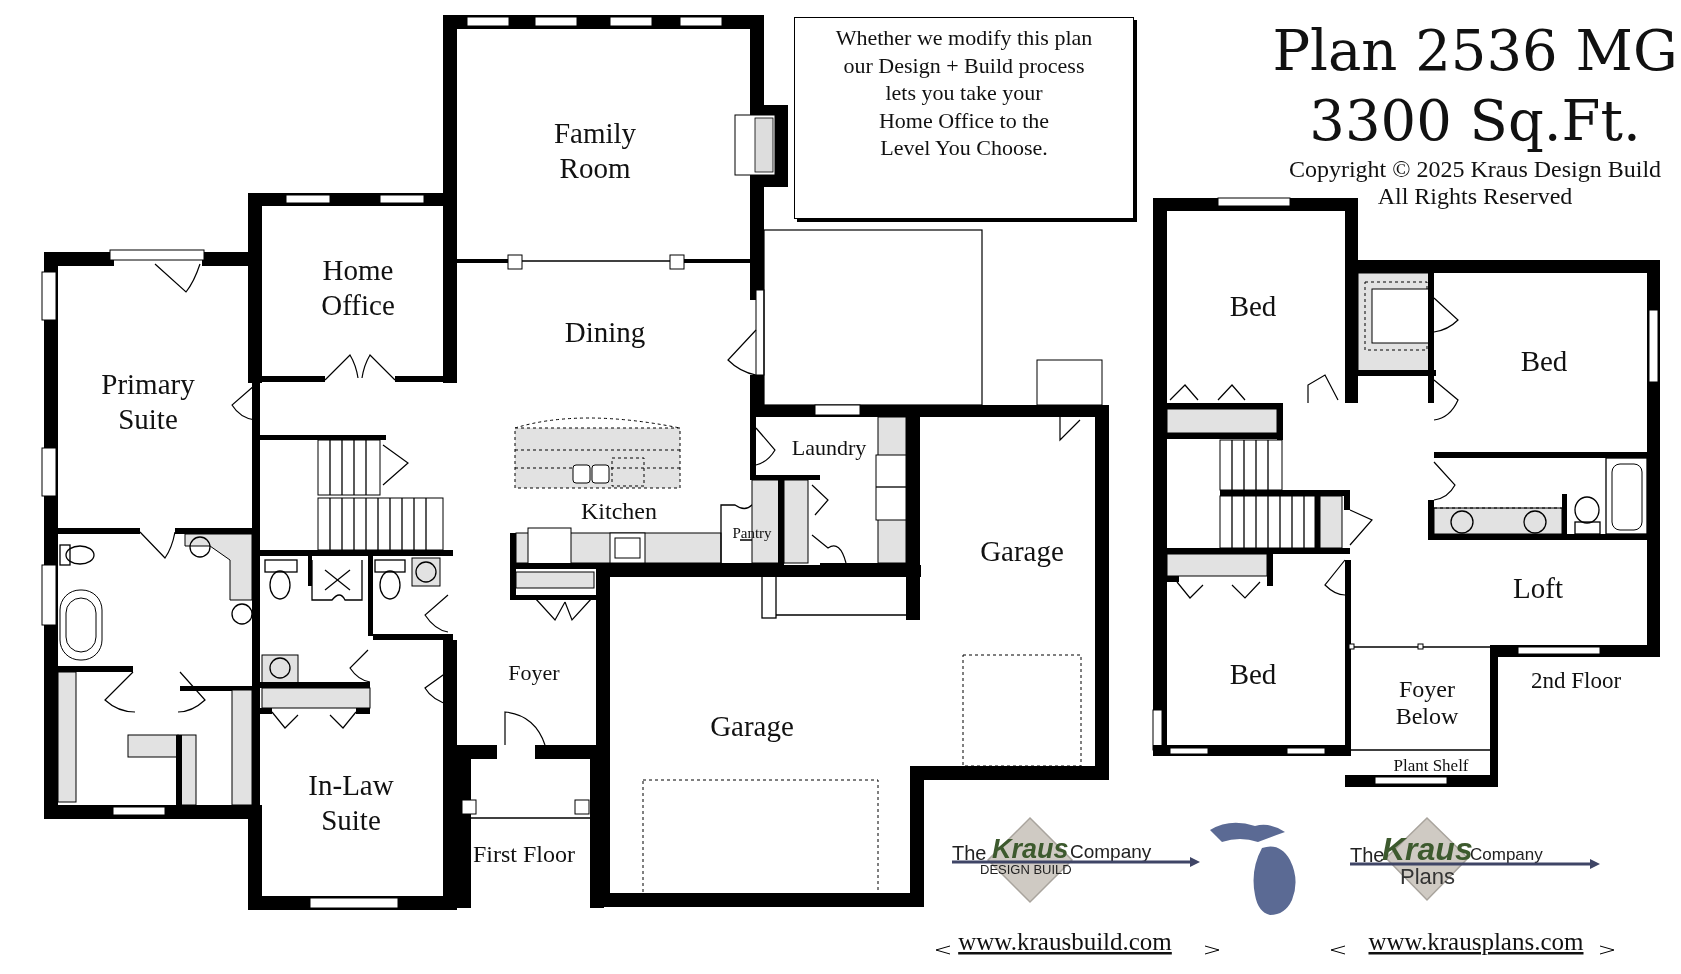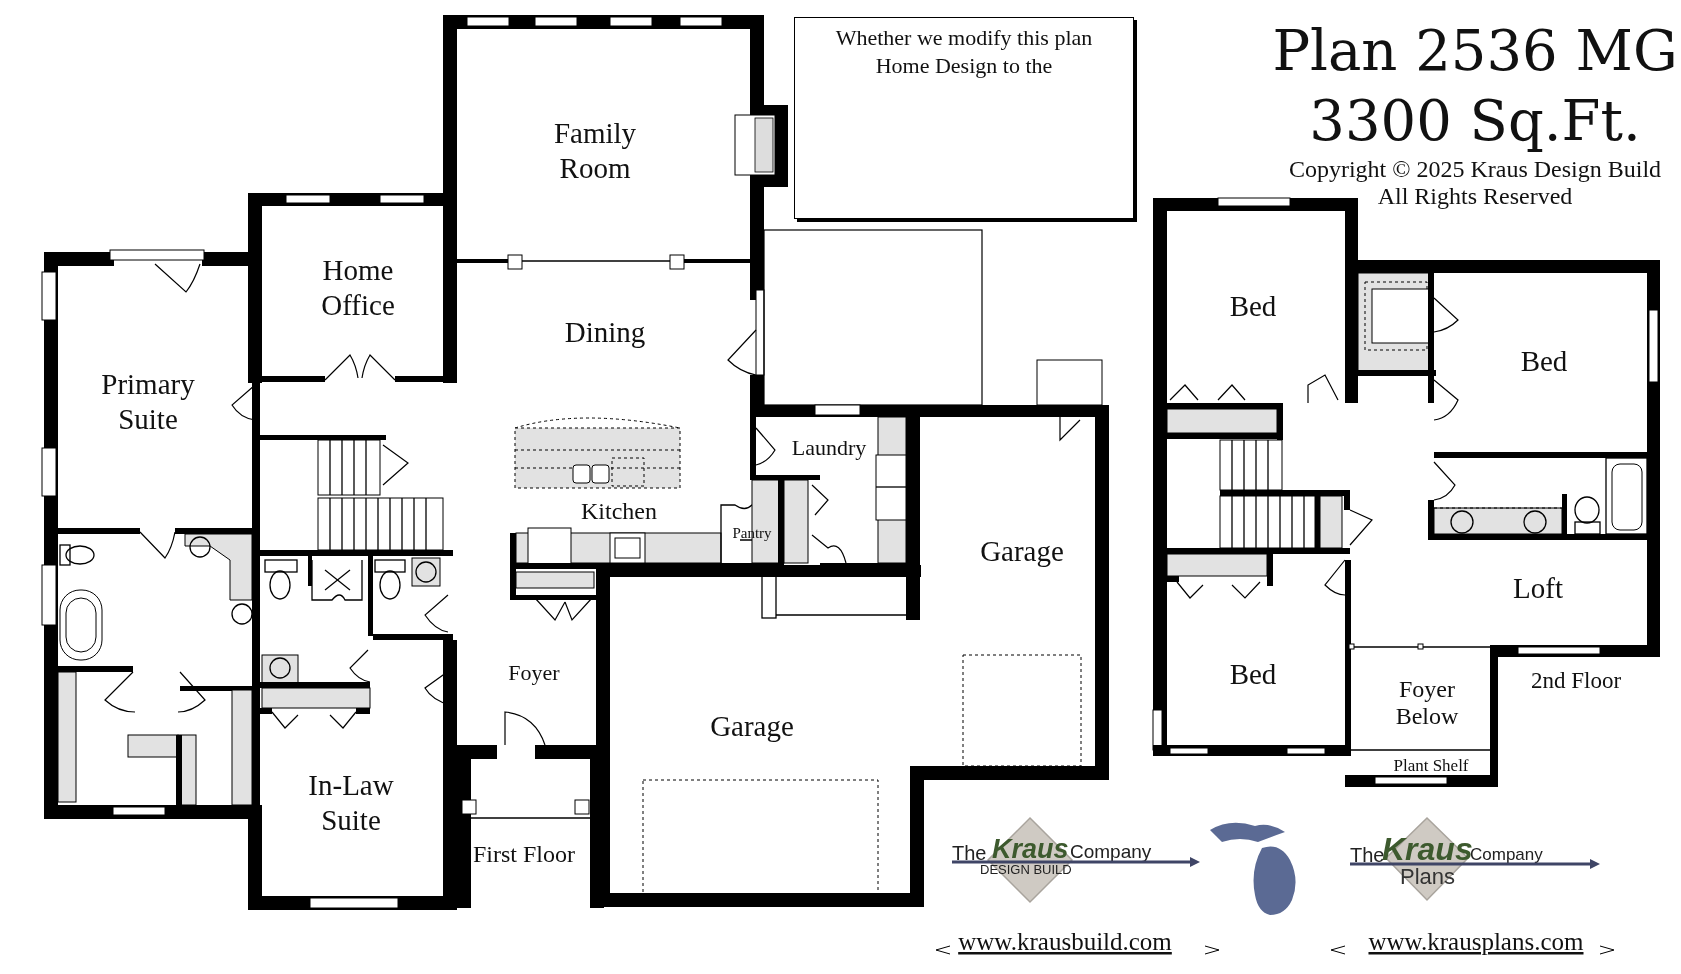--- a/index.html
+++ b/index.html
@@ -352,14 +352,17 @@
   </g>
 
   <text class="url" x="1065" y="950">www.krausbuild.com</text>
   <path d="M950 946 L936 950 L950 954 M1205 946 L1219 950 L1205 954" stroke="#000" fill="none"></path>
   <text class="url" x="1476" y="950">www.krausplans.com</text>
   <path d="M1345 946 L1331 950 L1345 954 M1600 946 L1614 950 L1600 954" stroke="#000" fill="none"></path>
 </svg>
 
 <div class="info-box">
   <div>Whether we modify this plan</div>
-  <div>Home Design to the</div>
+  <div>our Design + Build process</div>
+  <div>lets you take your</div>
+  <div>Home Office to the</div>
+  <div>Level You Choose.</div>
 </div>
 
 </body></html>

